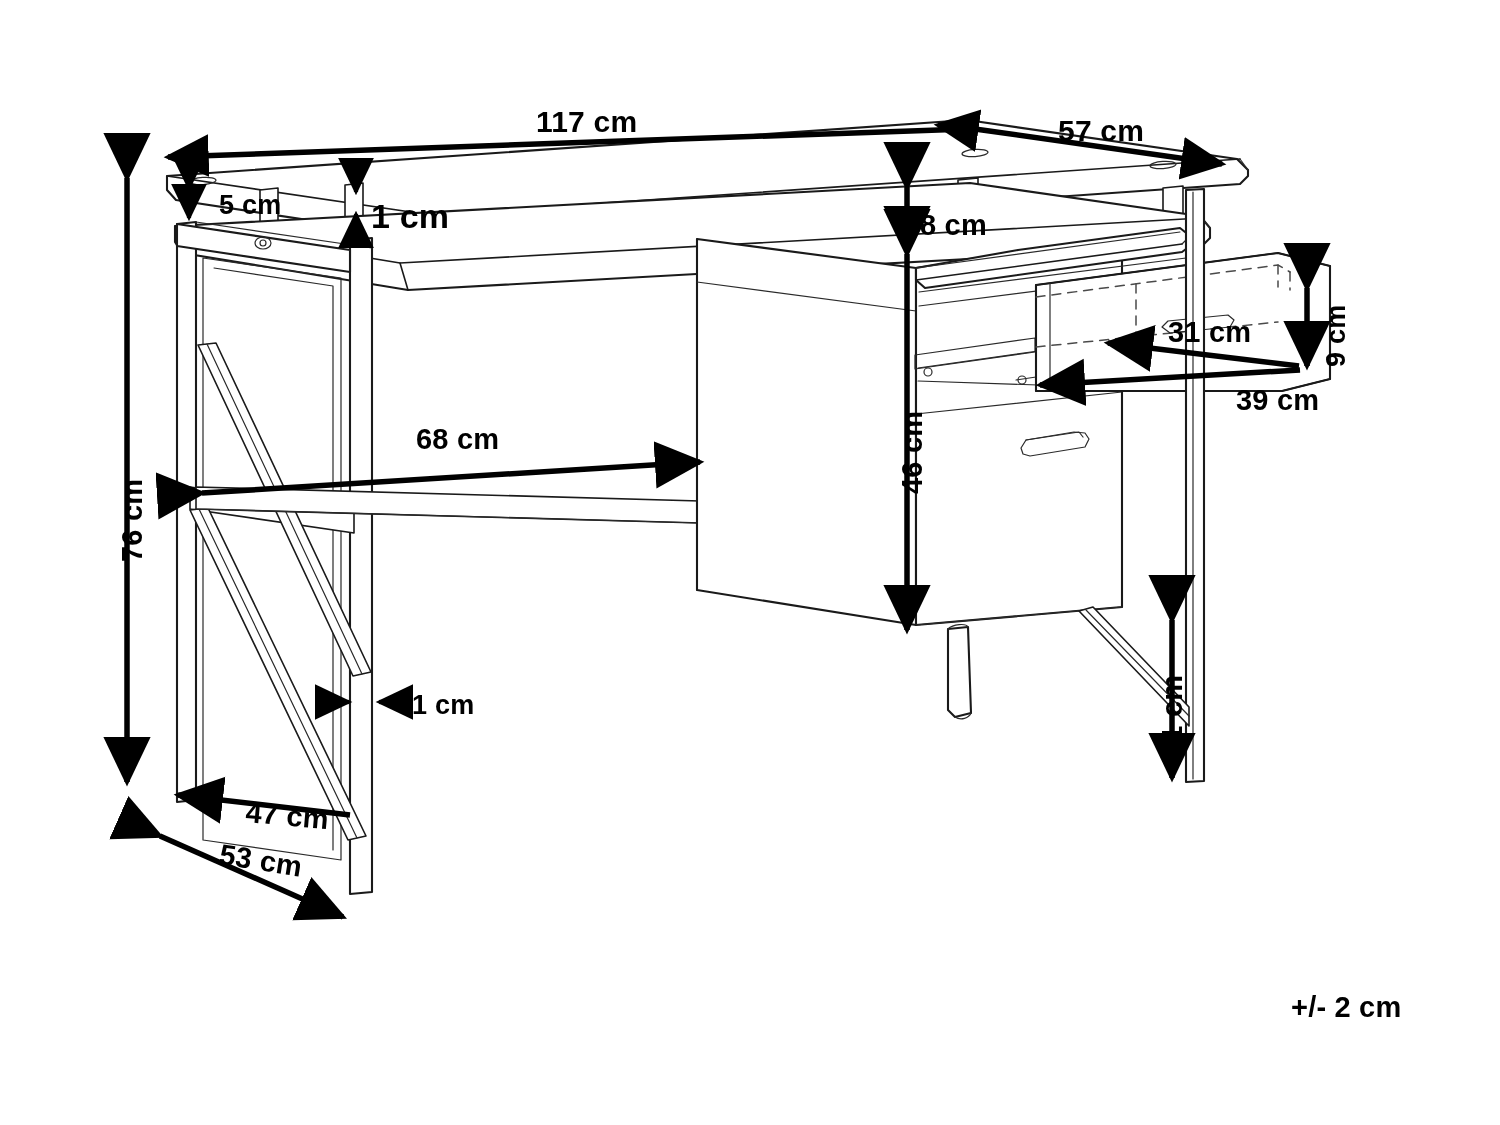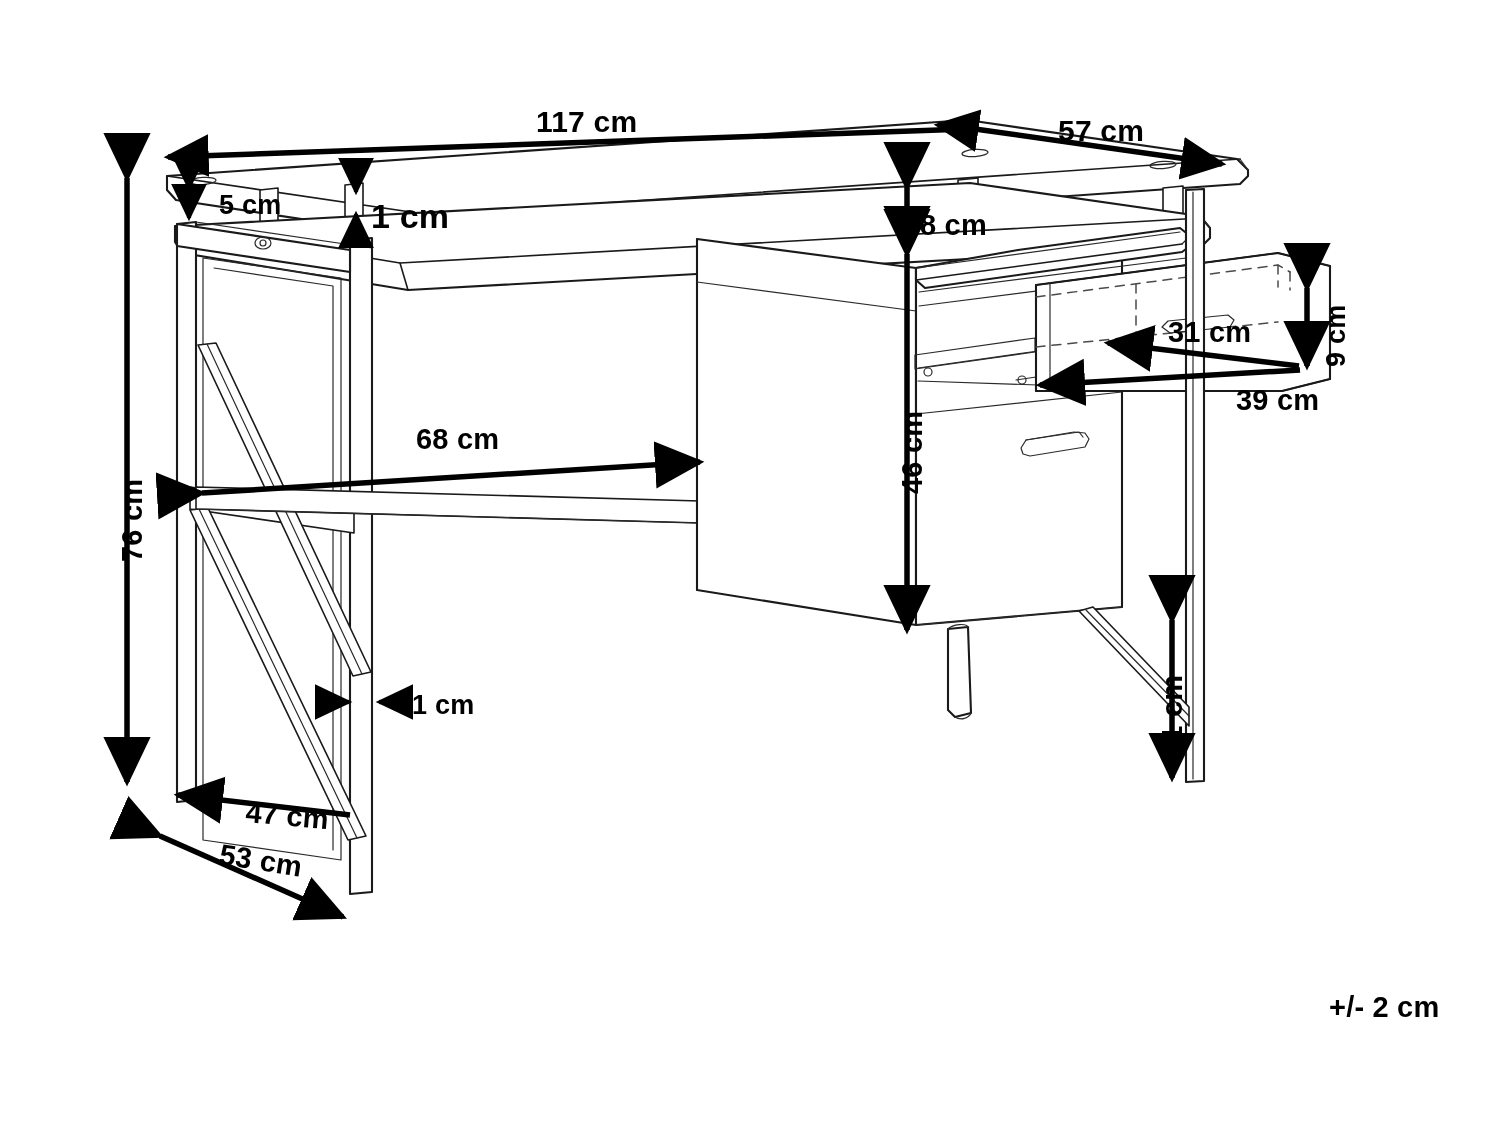--- a/index.html
+++ b/index.html
@@ -250,15 +250,15 @@
   <div class="dimlabel" style="left:416px; top:425px; font-size:29px;">68 cm</div>
 
   <div class="dimlabel" style="left:412px; top:692px; font-size:27px;">1 cm</div>
 
   <div class="dimlabel rot90" style="left:1158px; top:758px; font-size:29px;">21 cm</div>
 
   <div class="dimlabel" style="left:247px; top:798px; font-size:29px; transform:rotate(5deg); transform-origin:left top;">47 cm</div>
 
   <div class="dimlabel" style="left:222px; top:840px; font-size:29px; transform:rotate(9deg); transform-origin:left top;">53 cm</div>
 
-  <div class="dimlabel" style="left:1291px; top:993px; font-size:29px;margin-left:38px;">+/- 2 cm</div>
+  <div class="dimlabel" style="left:1291px; top:993px; font-size:29px;">+/- 2 cm</div>
 
 </div>
 
 </body></html>

